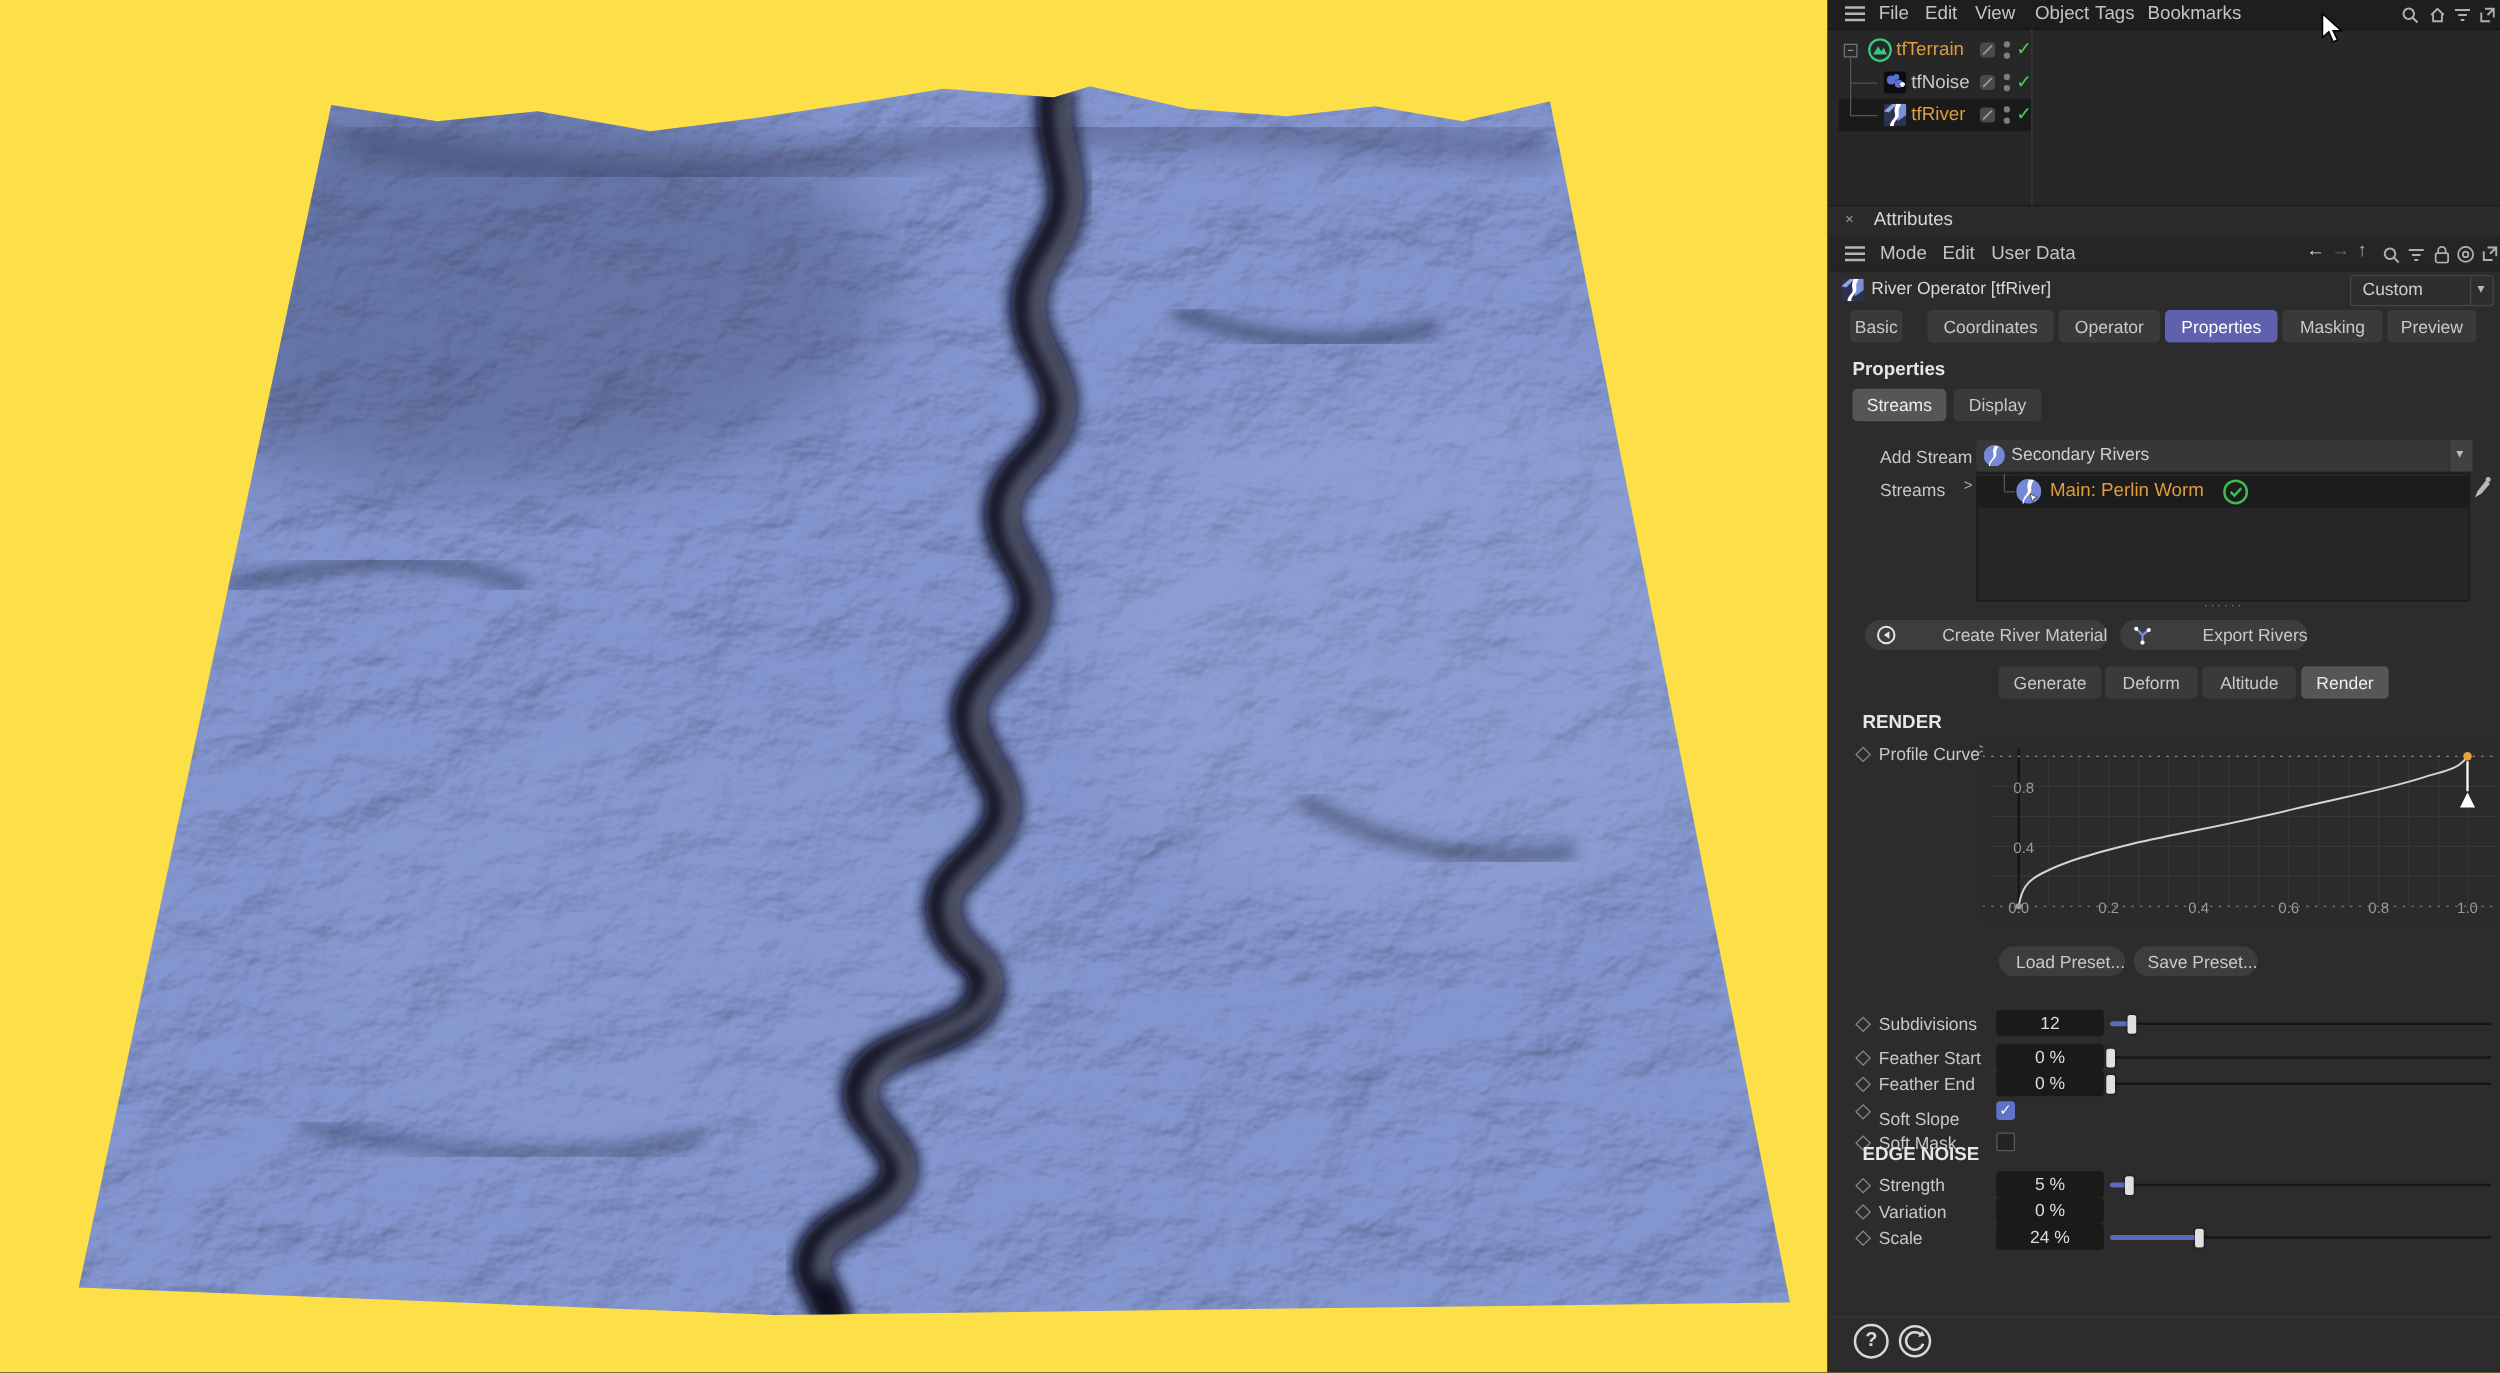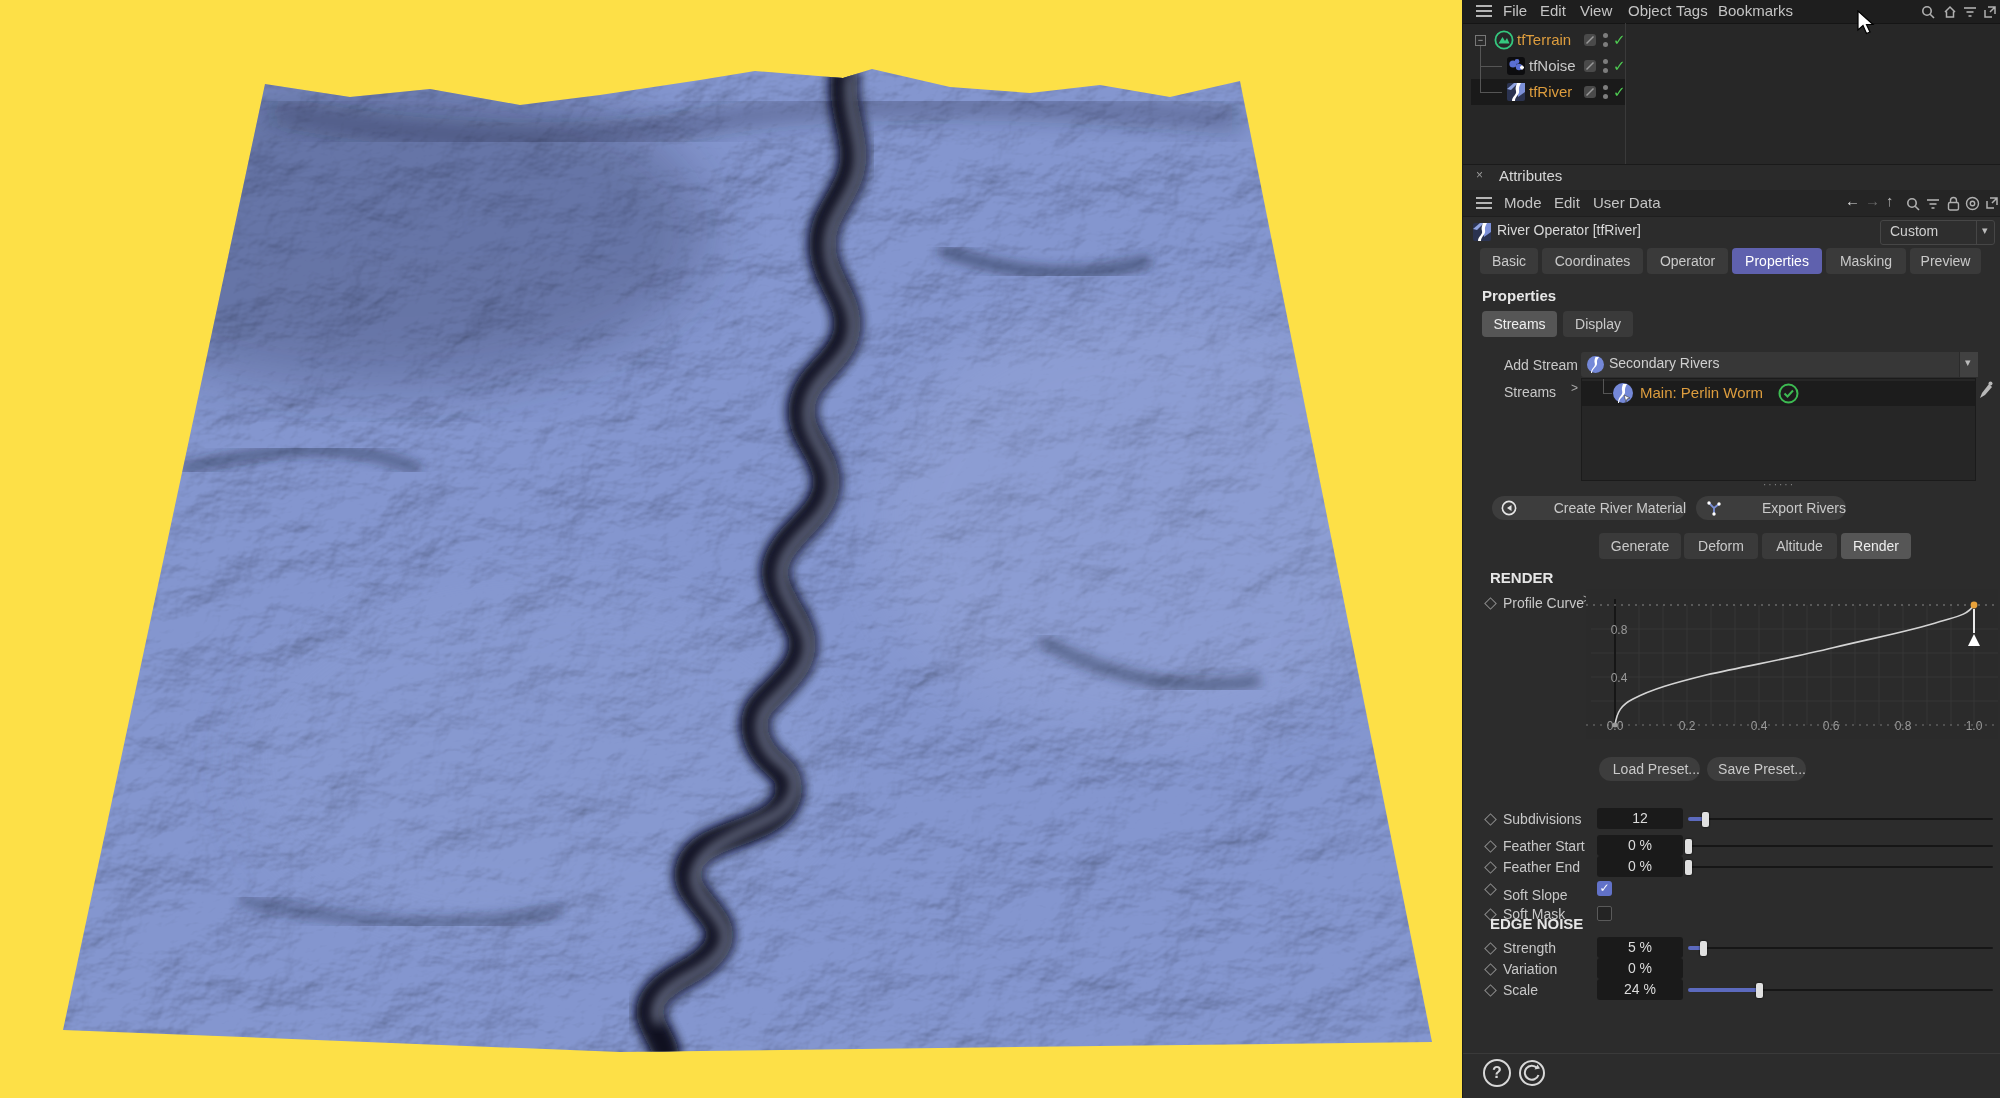--- a/index.html
+++ b/index.html
@@ -239,21 +239,21 @@
           </svg>
         <div class="r txt" style="left:34px;top:6px;font-size:14px;color:#d8d8d8;">River Operator [tfRiver]</div>
         <div class="r" style="left:417px;top:4px;width:113px;height:23px;background:#2e2e2e;border:1px solid #464646;border-radius:3px;">
           <div class="r txt" style="left:9px;top:2px;font-size:14px;color:#cfcfcf;">Custom</div>
           <div class="r" style="left:95px;top:0;width:1px;height:23px;background:#464646;"></div>
           <div class="r txt" style="left:101px;top:3px;font-size:11px;color:#bbb;">▾</div>
         </div>
       </div>
 
       <div class="r" style="left:0;top:83px;width:538px;height:30px;">
-        <div class="r tab" style="left:17px;top:0;width:58px;">Basic</div>
+        <div class="r tab" style="left:17px;top:0;width:42px;">Basic</div>
         <div class="r tab" style="left:79px;top:0;width:101px;">Coordinates</div>
         <div class="r tab" style="left:184px;top:0;width:81px;">Operator</div>
         <div class="r tab sel-blue" style="left:269px;top:0;width:90px;">Properties</div>
         <div class="r tab" style="left:363px;top:0;width:80px;">Masking</div>
         <div class="r tab" style="left:447px;top:0;width:71px;">Preview</div>
       </div>
 
       <div class="r heading txt" style="left:19px;top:122px;">Properties</div>
 
       <div class="r tab sel-gray" style="left:19px;top:146px;width:75px;">Streams</div>

